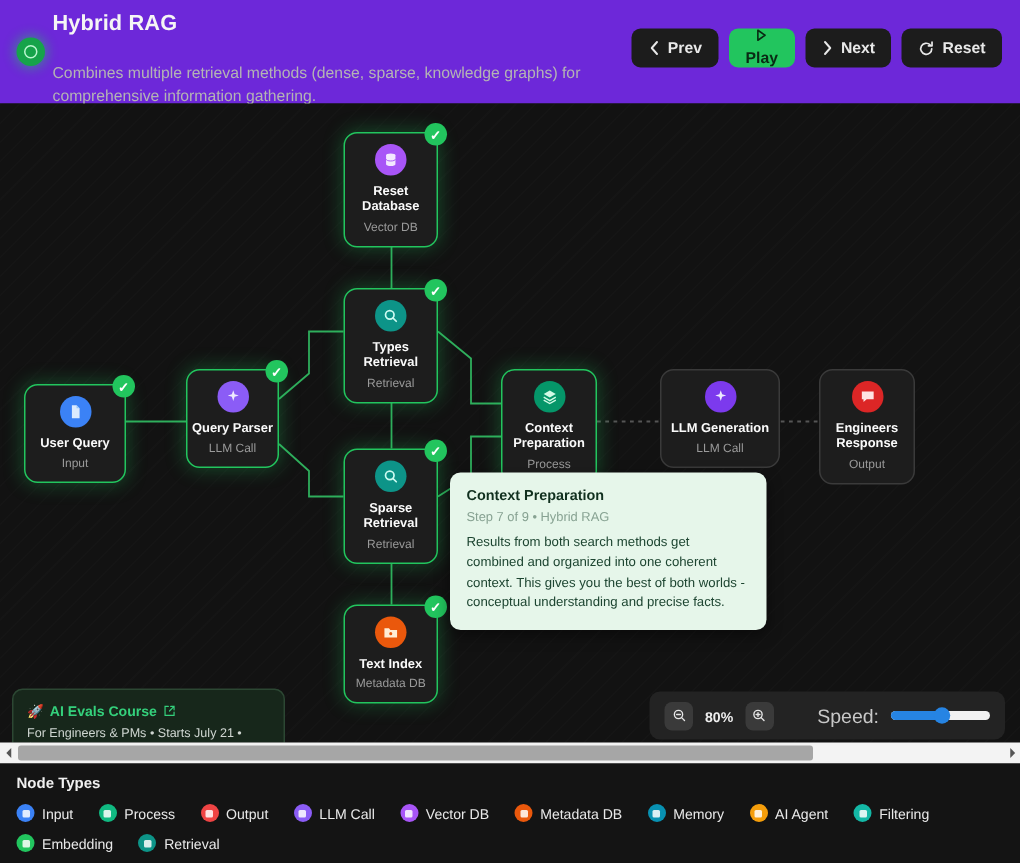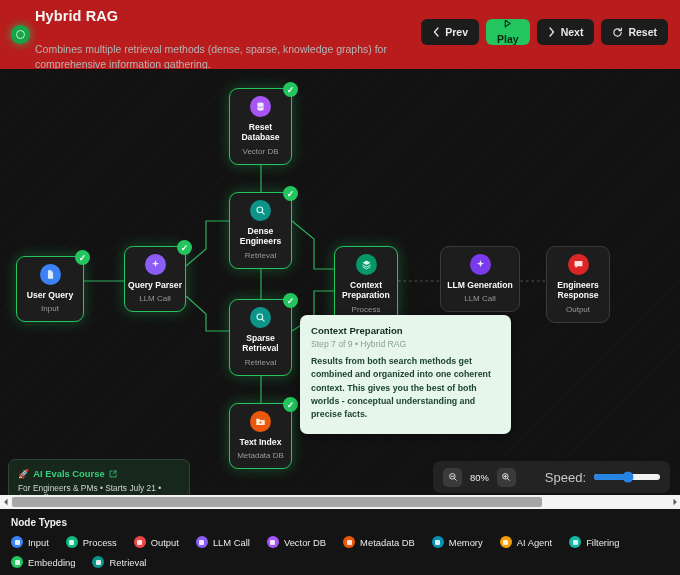--- a/index.html
+++ b/index.html
@@ -7,21 +7,21 @@
     width: 680px; height: 575px;
     background: #141414;
     font-family: "Liberation Sans", sans-serif;
     overflow: hidden;
   }
   #app { position: relative; width: 680px; height: 575px; }
 
   
   .header {
     position: absolute; left: 0; top: 0; width: 680px; height: 69px;
-    background: #b91c1c;
+    background: #6d28d9;
     display: flex; align-items: flex-start;
   }
   .hdr-icon-wrap {
     position: absolute; left: 8px; top: 22px;
     width: 24px; height: 24px;
     display: flex; align-items: center; justify-content: center;
   }
   .hdr-icon {
     width: 19px; height: 19px; border-radius: 50%;
     background: #16a34a;
@@ -104,21 +104,21 @@
 
   
   .tooltip {
     position: absolute; left: 300px; top: 246px; width: 211px;
     background: #e6f6ea; border-radius: 7px;
     padding: 10px 11px 12px; color: #123520;
     box-shadow: 0 3px 10px rgba(0,0,0,.45);
   }
   .tt-title { font-size: 9.6px; font-weight: bold; color: #11301f; }
   .tt-step { font-size: 8.6px; color: #87a292; margin-top: 3px; }
-  .tt-body { font-size: 8.8px; color: #1d4531; line-height: 1.52; margin-top: 6px; font-weight: bold; }
+  .tt-body { font-size: 8.8px; color: #1d4531; line-height: 1.52; margin-top: 6px; }
 
   
   .promo {
     position: absolute; left: 8px; top: 390px; width: 182px;
     background: #17271b; border: 1px solid #2c4733;
     border-radius: 7px; padding: 8px 9px 9px;
   }
   .promo-top { display: flex; align-items: center; gap: 4px; }
   .promo-title { font-size: 9.4px; font-weight: bold; color: #34d17c; }
   .promo-sub { margin-top: 4px; font-size: 8.4px; color: #cfd6d1; }
@@ -128,21 +128,21 @@
     position: absolute; right: 10px; top: 392px;
     height: 32px; padding: 0 10px;
     background: #232323; border-radius: 7px;
     display: flex; align-items: center; gap: 8px;
   }
   .zbtn {
     width: 19px; height: 19px; border-radius: 5px; background: #3a3a3a;
     display: flex; align-items: center; justify-content: center;
     border: none; cursor: pointer;
   }
-  .zlevel { font-size: 9.4px; font-weight: normal; color: #efefef; }
+  .zlevel { font-size: 9.4px; font-weight: bold; color: #efefef; }
   .speed-lbl { font-size: 13px; color: #c8c8c8; margin-left: 21px; }
   .slider { position: relative; width: 66px; height: 6px; border-radius: 3px; background: #f1f1f1; cursor: pointer; }
   .slider .fill { position: absolute; left: 0; top: 0; height: 6px; width: 52%; border-radius: 3px; background: #2684e3; }
   .slider .knob {
     position: absolute; left: 52%; top: 50%; transform: translate(-50%,-50%);
     width: 11px; height: 11px; border-radius: 50%; background: #2684e3;
   }
 
   
   .hscroll {
@@ -272,21 +272,21 @@
       <div class="badge">✓</div>
     </div>
 
     <div class="node active" style="left:229px; top:123px; width:63px;">
       <div class="node-ico" style="background:#0d9488;">
         <svg width="11" height="11" viewBox="0 0 12 12">
             <circle cx="5.3" cy="5.3" r="3.1" stroke="#ccfbf1" stroke-width="1.25" fill="none"></circle>
             <path d="M7.7 7.7L10 10" stroke="#ccfbf1" stroke-width="1.25" stroke-linecap="round"></path>
           </svg>
       </div>
-      <div class="node-title">Dense Engineers</div>
+      <div class="node-title">Types Retrieval</div>
       <div class="node-sub">Retrieval</div>
       <div class="badge">✓</div>
     </div>
 
     <div class="node active" style="left:229px; top:230px; width:63px;">
       <div class="node-ico" style="background:#0d9488;">
         <svg width="11" height="11" viewBox="0 0 12 12">
             <circle cx="5.3" cy="5.3" r="3.1" stroke="#ccfbf1" stroke-width="1.25" fill="none"></circle>
             <path d="M7.7 7.7L10 10" stroke="#ccfbf1" stroke-width="1.25" stroke-linecap="round"></path>
           </svg>

